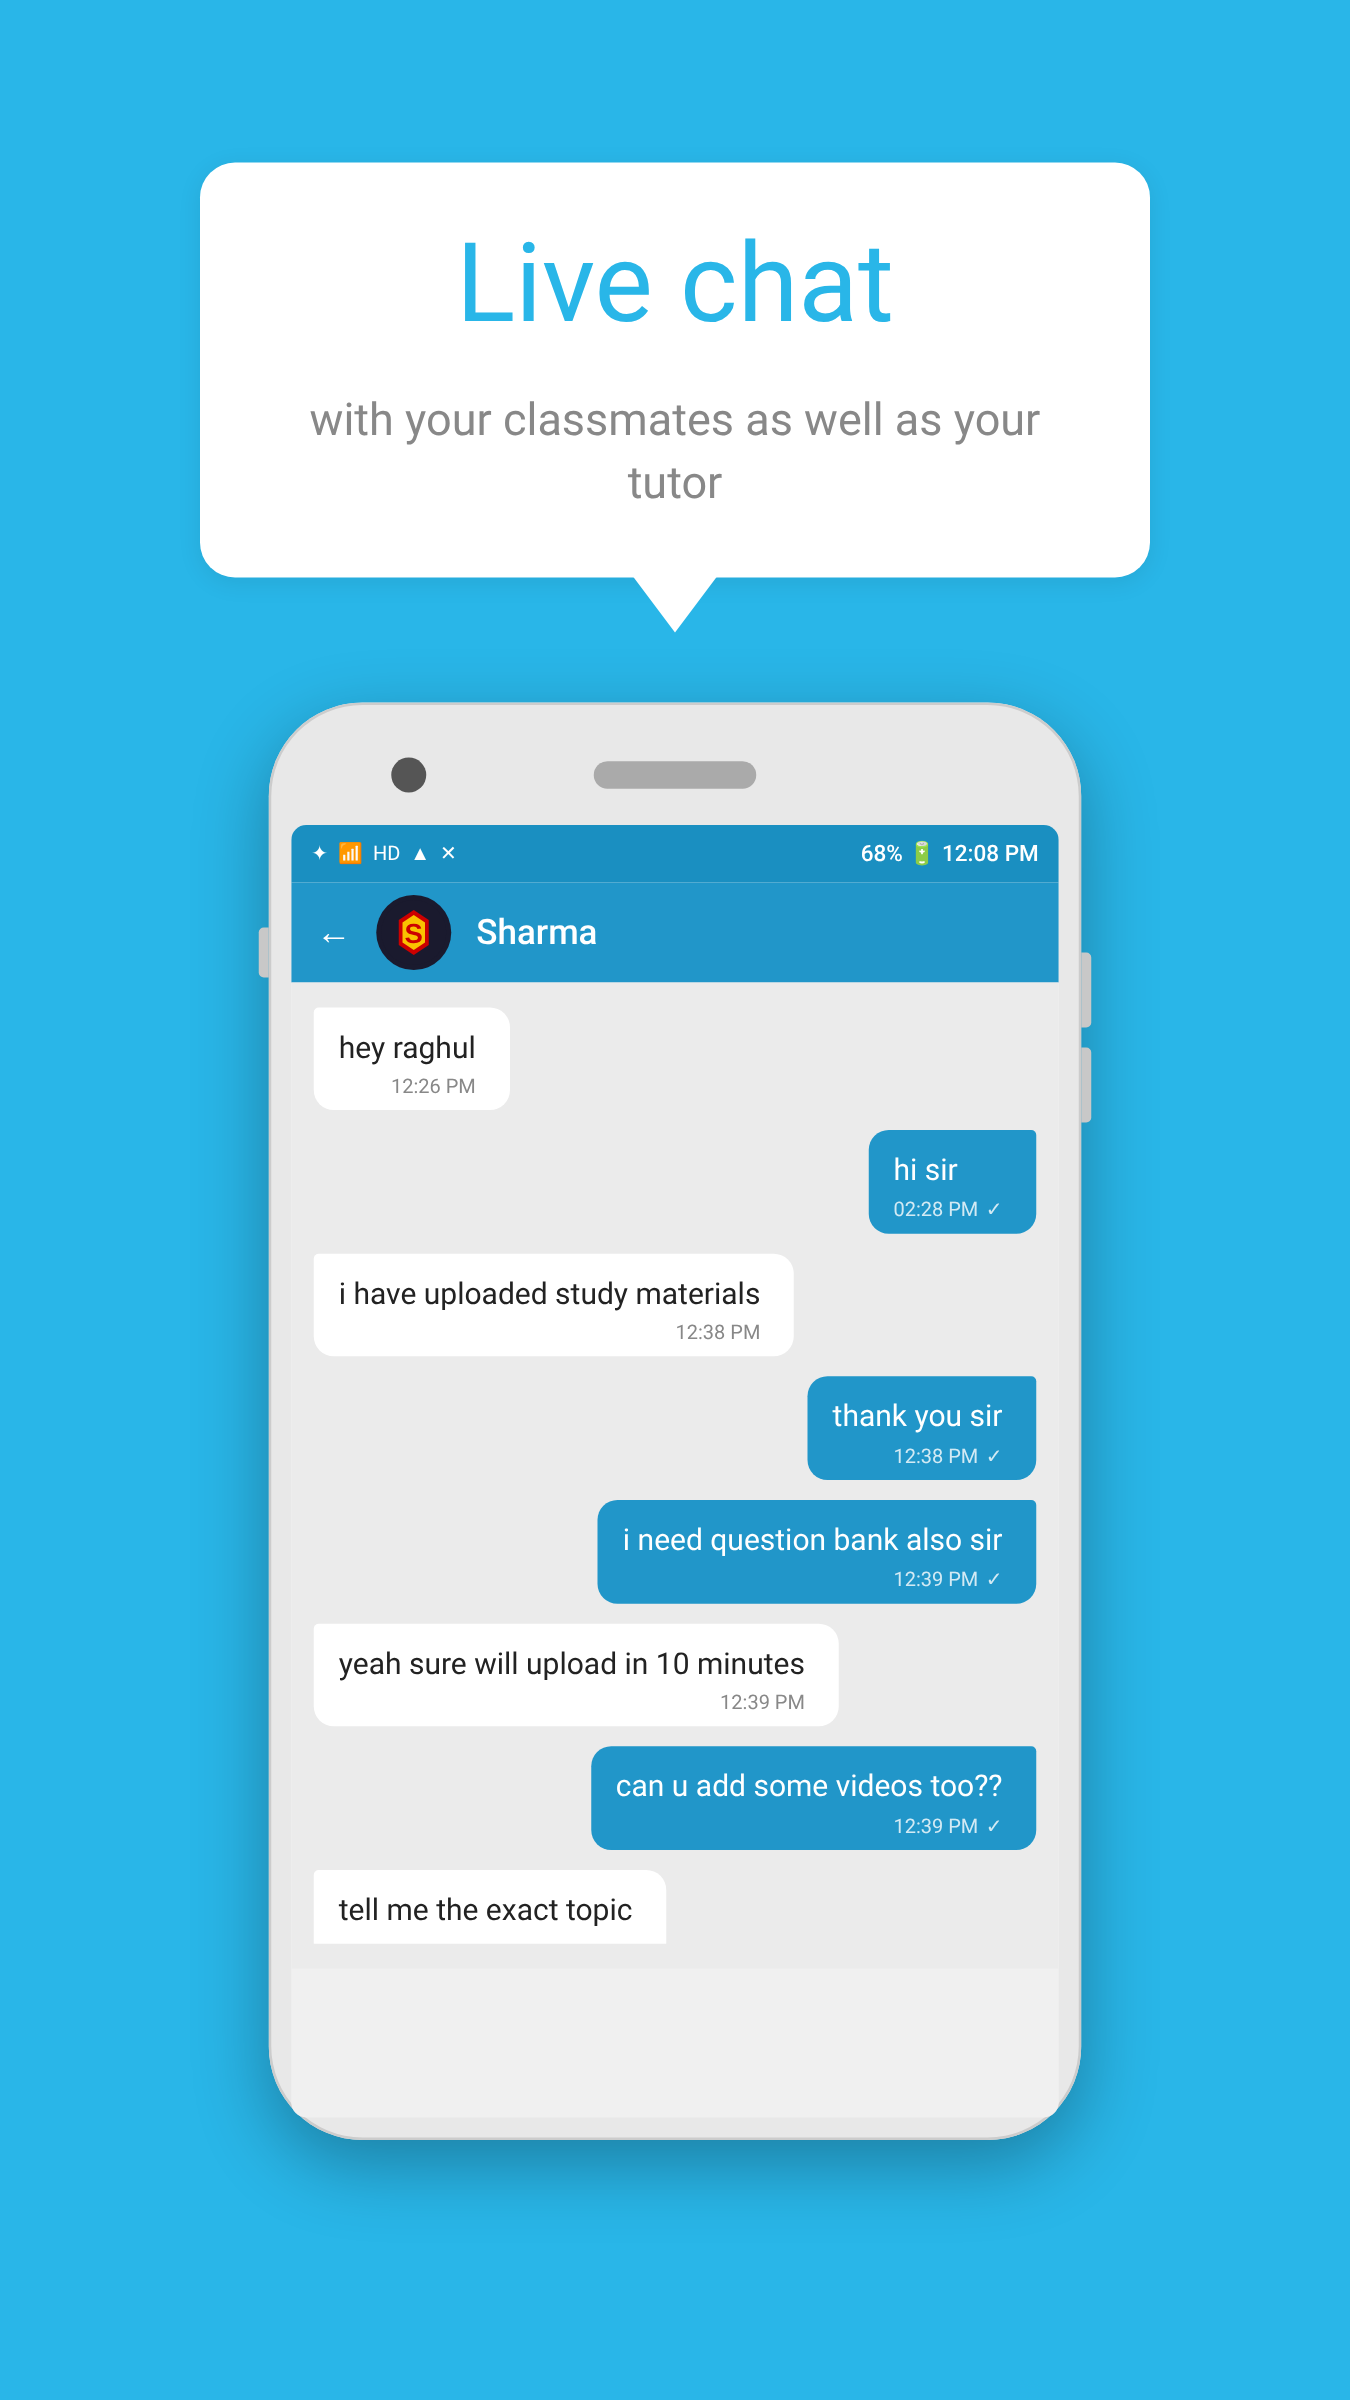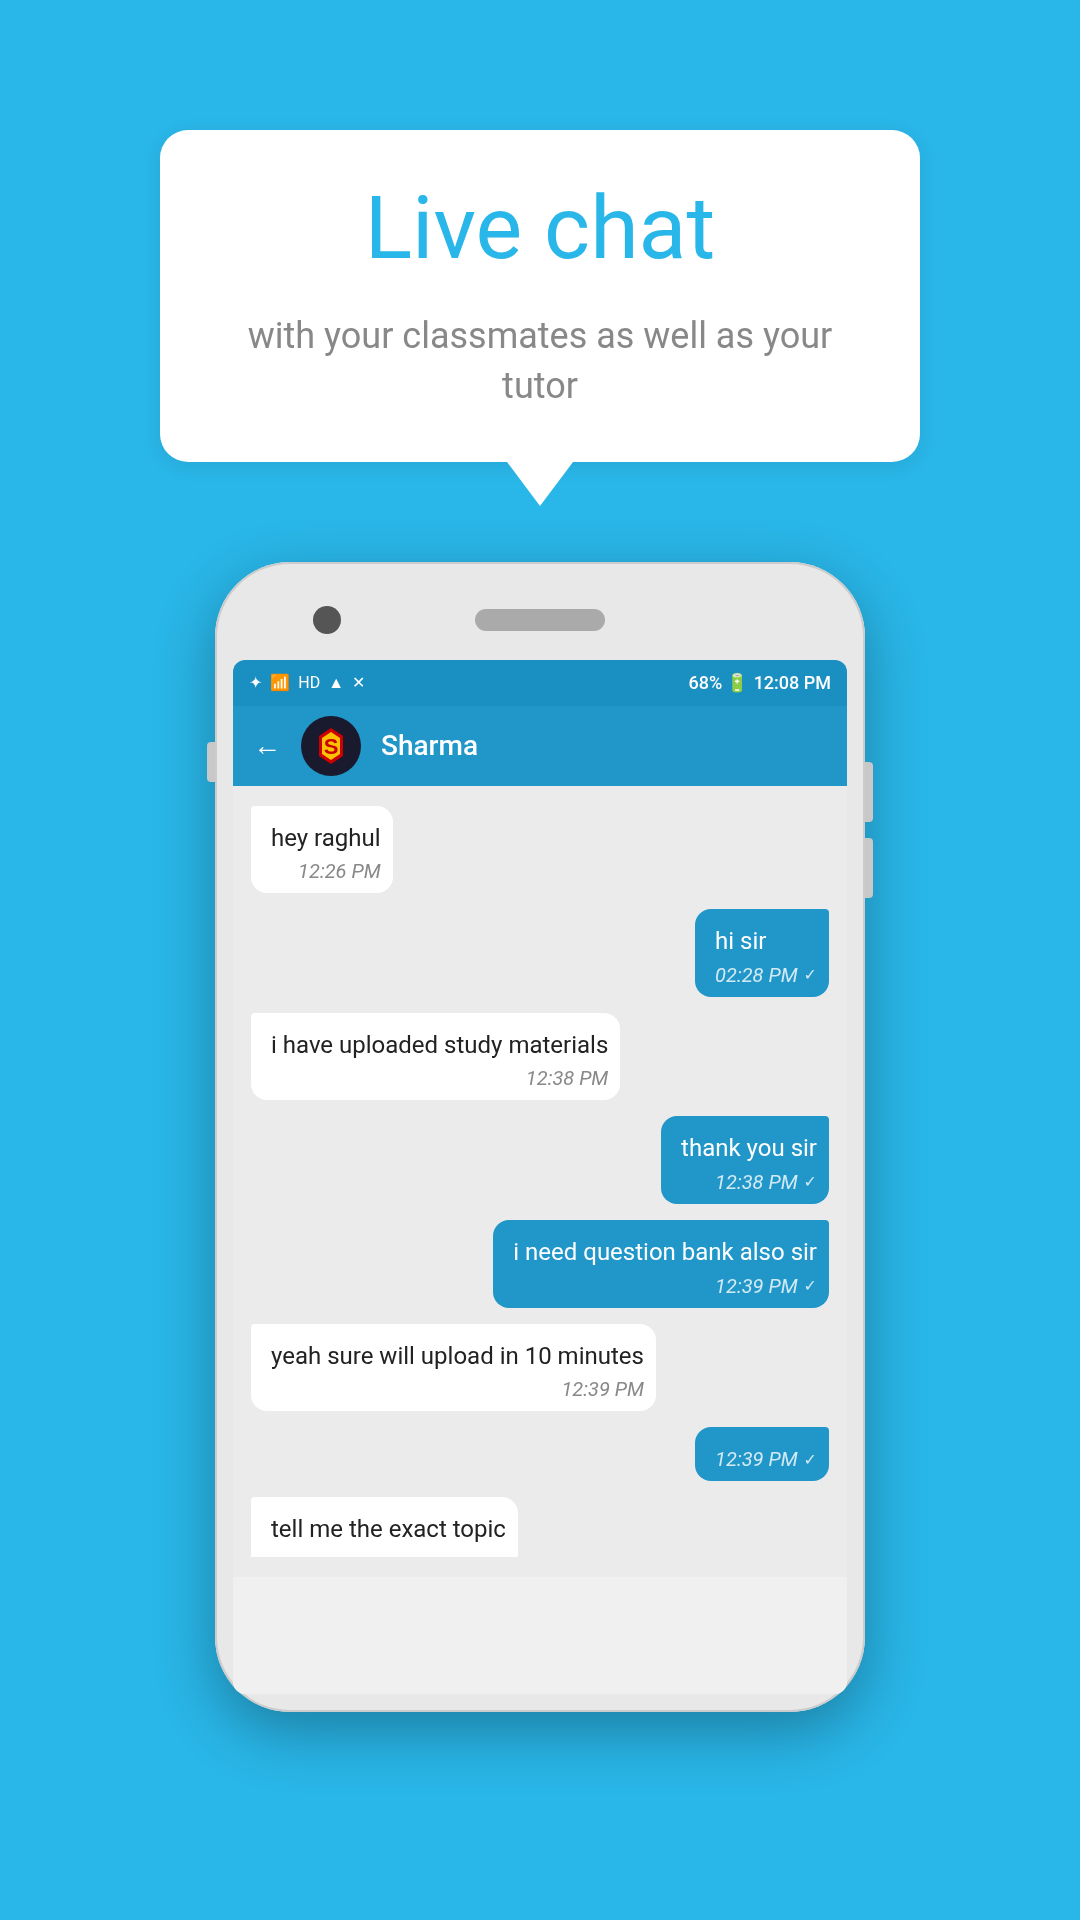--- a/index.html
+++ b/index.html
@@ -175,21 +175,21 @@
       flex: 1;
       overflow: hidden;
       padding: 20px 18px;
       display: flex;
       flex-direction: column;
       gap: 16px;
     }
 
     .msg-bubble {
       max-width: 75%;
-      padding: 16px 12px 10px 20px;
+      padding: 16px 27px 10px 20px;
       border-radius: 16px;
       position: relative;
     }
 
     .msg-bubble.received {
       background: #ffffff;
       align-self: flex-start;
       border-top-left-radius: 4px;
     }
 
@@ -214,22 +214,21 @@
 
     .msg-meta {
       display: flex;
       align-items: center;
       justify-content: flex-end;
       gap: 6px;
       margin-top: 4px;
     }
 
     .msg-time {
-      font-size: 20px;
-      font-style: italic;
+      font-size: 16px;
     }
 
     .msg-bubble.received .msg-time {
       color: #888;
     }
 
     .msg-bubble.sent .msg-time {
       color: rgba(255,255,255,0.8);
     }
 
@@ -361,20 +360,21 @@
         </div>
 
         <div class="msg-bubble received">
           <div class="msg-text">yeah sure will upload in 10 minutes</div>
           <div class="msg-meta">
             <span class="msg-time">12:39 PM</span>
           </div>
         </div>
 
         <div class="msg-bubble sent">
+          <div class="msg-text">can u add some videos too??</div>
           <div class="msg-meta">
             <span class="msg-time">12:39 PM</span>
             <span class="msg-tick">✓</span>
           </div>
         </div>
 
         <div class="msg-bubble received" style="border-bottom-left-radius:0; border-bottom-right-radius:0;">
           <div class="msg-text">tell me the exact topic</div>
         </div>
 

